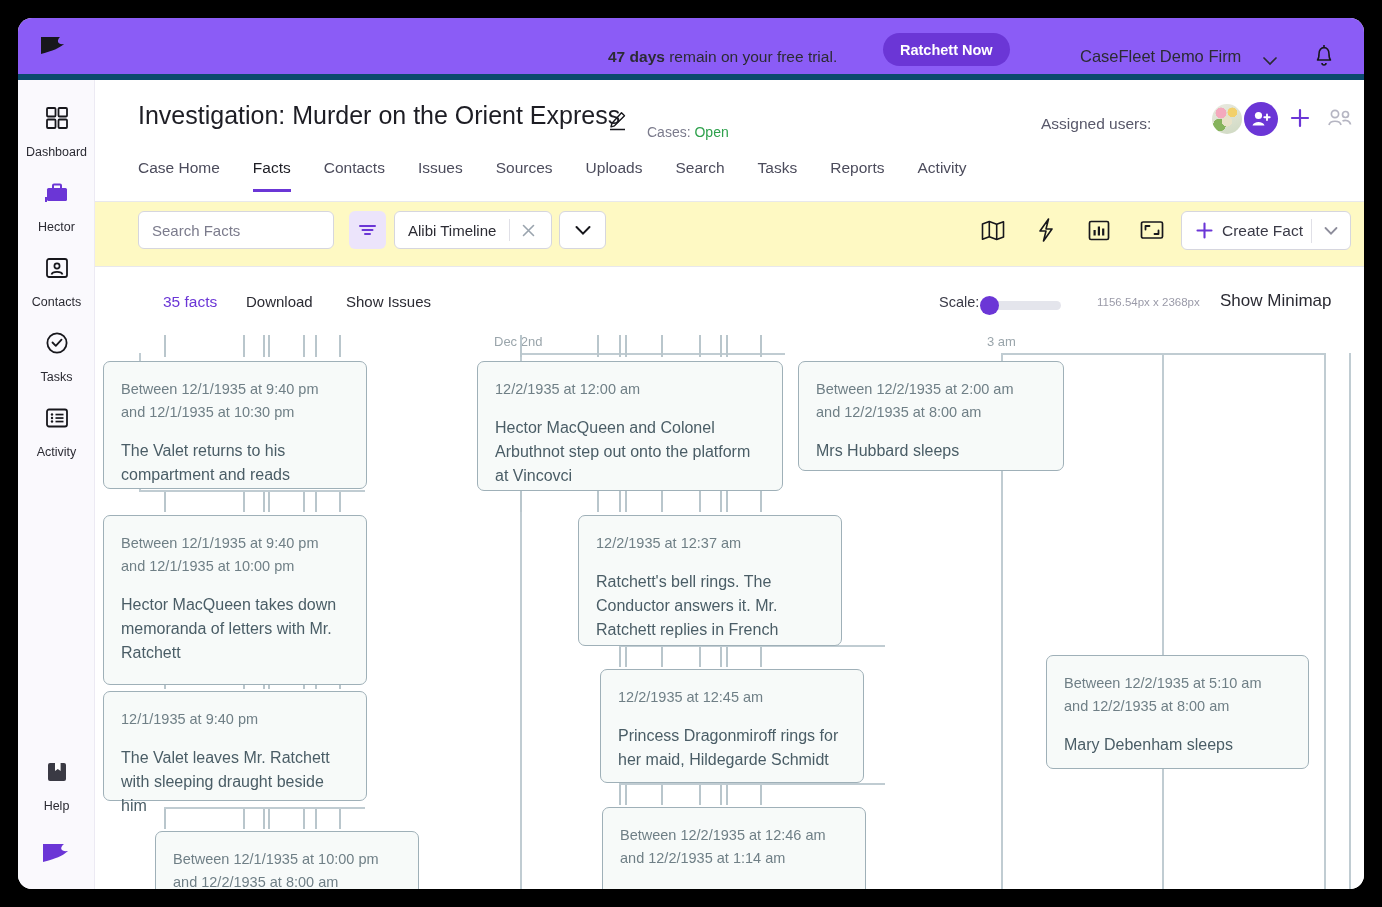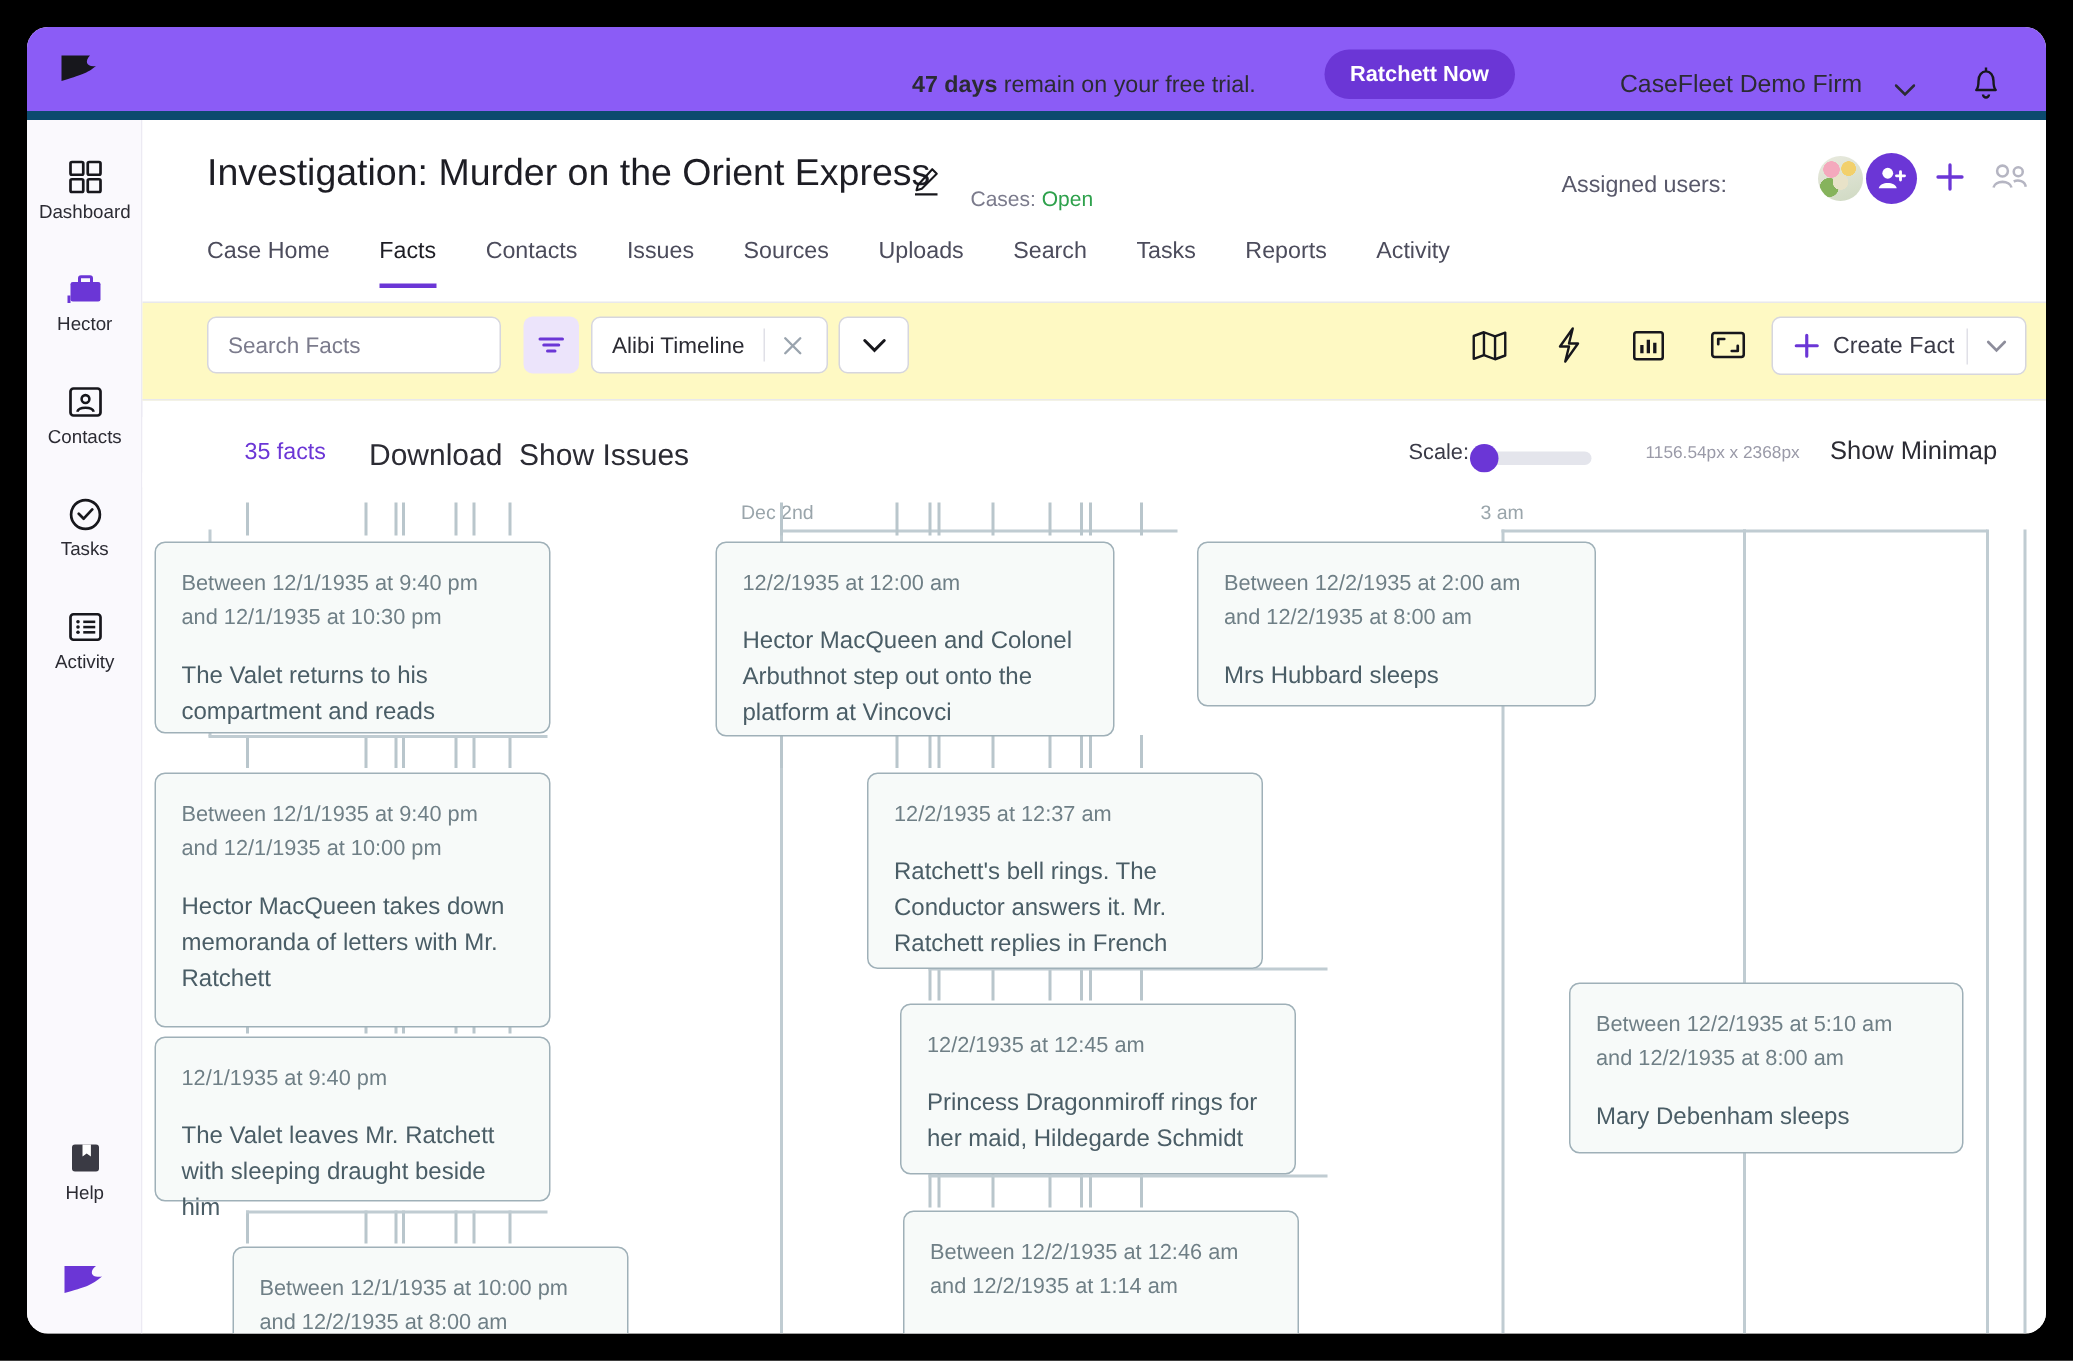--- a/index.html
+++ b/index.html
@@ -63,21 +63,21 @@
     position: absolute; left: 0; top: 62px;
     width: 77px; height: 809px;
     background: #faf9fd;
     border-right: 1px solid #eceaf3;
   }
   .nav-item {
     position: absolute; left: 0; width: 77px;
     text-align: center; cursor: pointer;
   }
   .nav-ico { height: 28px; display: flex; align-items: center; justify-content: center; }
-  .nav-label { font-size: 12.5px; color: #2b2b33; margin-top: 2px; }
+  .nav-label { font-size: 12.5px; color: #2b2b33; margin-top: 13px; }
   .logo-bottom {
     position: absolute; left: 22px; top: 758px;
     width: 40px; height: 34px;
   }
 
   
   .case-head {
     position: absolute; left: 77px; top: 62px;
     width: 1269px; height: 122px;
     background: #fff;
@@ -191,21 +191,21 @@
     position: absolute; left: 77px; top: 260px;
     width: 1269px; height: 48px;
     background: #fff; border-bottom: 1px solid #e8e8ec;
   }
   .facts-count {
     position: absolute; left: 68px; top: 15px;
     font-size: 15.5px; color: #6b36d6; cursor: pointer; white-space: nowrap;
   }
   .sb-link {
     position: absolute; top: 15px;
-    font-size: 20px; color: #2b2b33; cursor: pointer; white-space: nowrap;
+    font-size: 15px; color: #2b2b33; cursor: pointer; white-space: nowrap;
   }
   .scale-label {
     position: absolute; left: 844px; top: 16px;
     font-size: 14.5px; color: #3a3a47;
   }
   .slider-track {
     position: absolute; left: 890px; top: 23px;
     width: 76px; height: 9px; background: #e4e5ec; border-radius: 5px; cursor: pointer;
   }
   .slider-thumb {
@@ -588,21 +588,21 @@
       <div class="fc-date" style="white-space:pre-line">12/1/1935 at 9:40 pm</div>
       <div class="fc-text">The Valet leaves Mr. Ratchett with sleeping draught beside him</div>
     </div>
 
     <div class="fact-card" style="left:60px; top:516px; width:264px; height:100px;">
       <div class="fc-date" style="white-space:pre-line">Between 12/1/1935 at 10:00 pm
 and 12/2/1935 at 8:00 am</div>
       <div class="fc-text"></div>
     </div>
 
-    <div class="fact-card" style="left:382px; top:46px; width:266px; height:130px;">
+    <div class="fact-card" style="left:382px; top:46px; width:306px; height:130px;">
       <div class="fc-date" style="white-space:pre-line">12/2/1935 at 12:00 am</div>
       <div class="fc-text">Hector MacQueen and Colonel Arbuthnot step out onto the platform at Vincovci</div>
     </div>
 
     <div class="fact-card" style="left:483px; top:200px; width:264px; height:131px;">
       <div class="fc-date" style="white-space:pre-line">12/2/1935 at 12:37 am</div>
       <div class="fc-text">Ratchett's bell rings. The Conductor answers it. Mr. Ratchett replies in French</div>
     </div>
 
     <div class="fact-card" style="left:505px; top:354px; width:264px; height:114px;">

